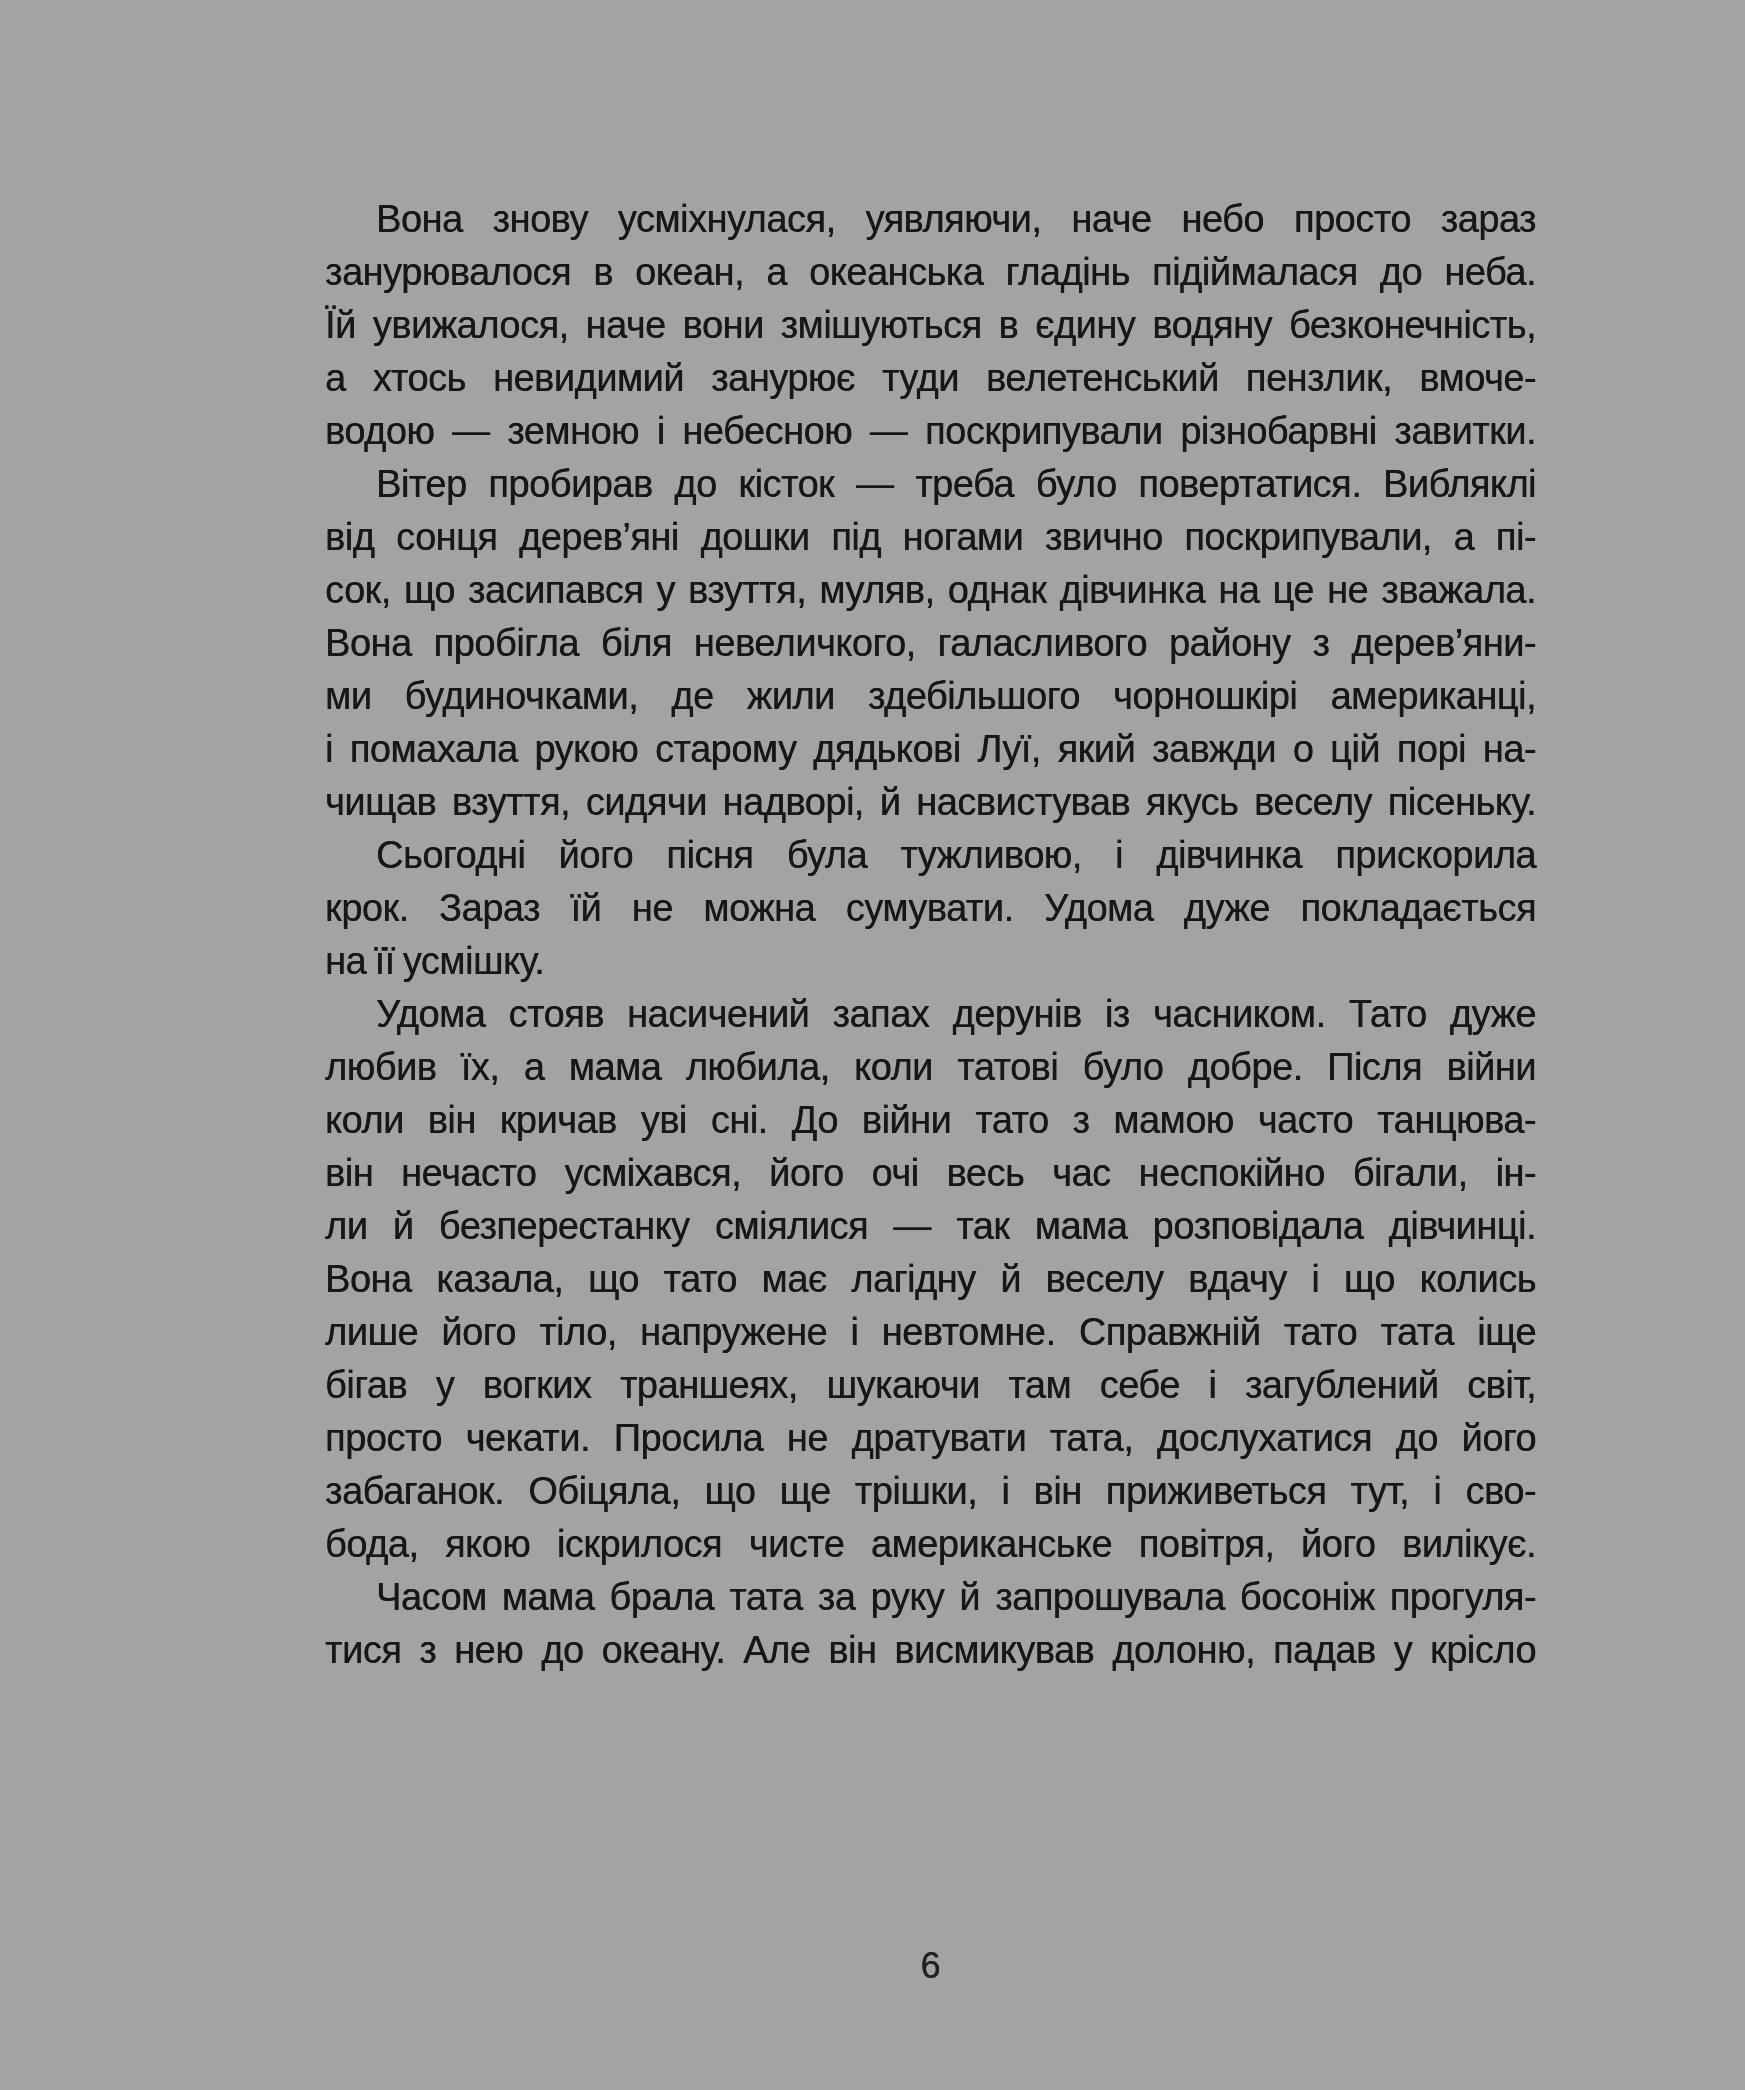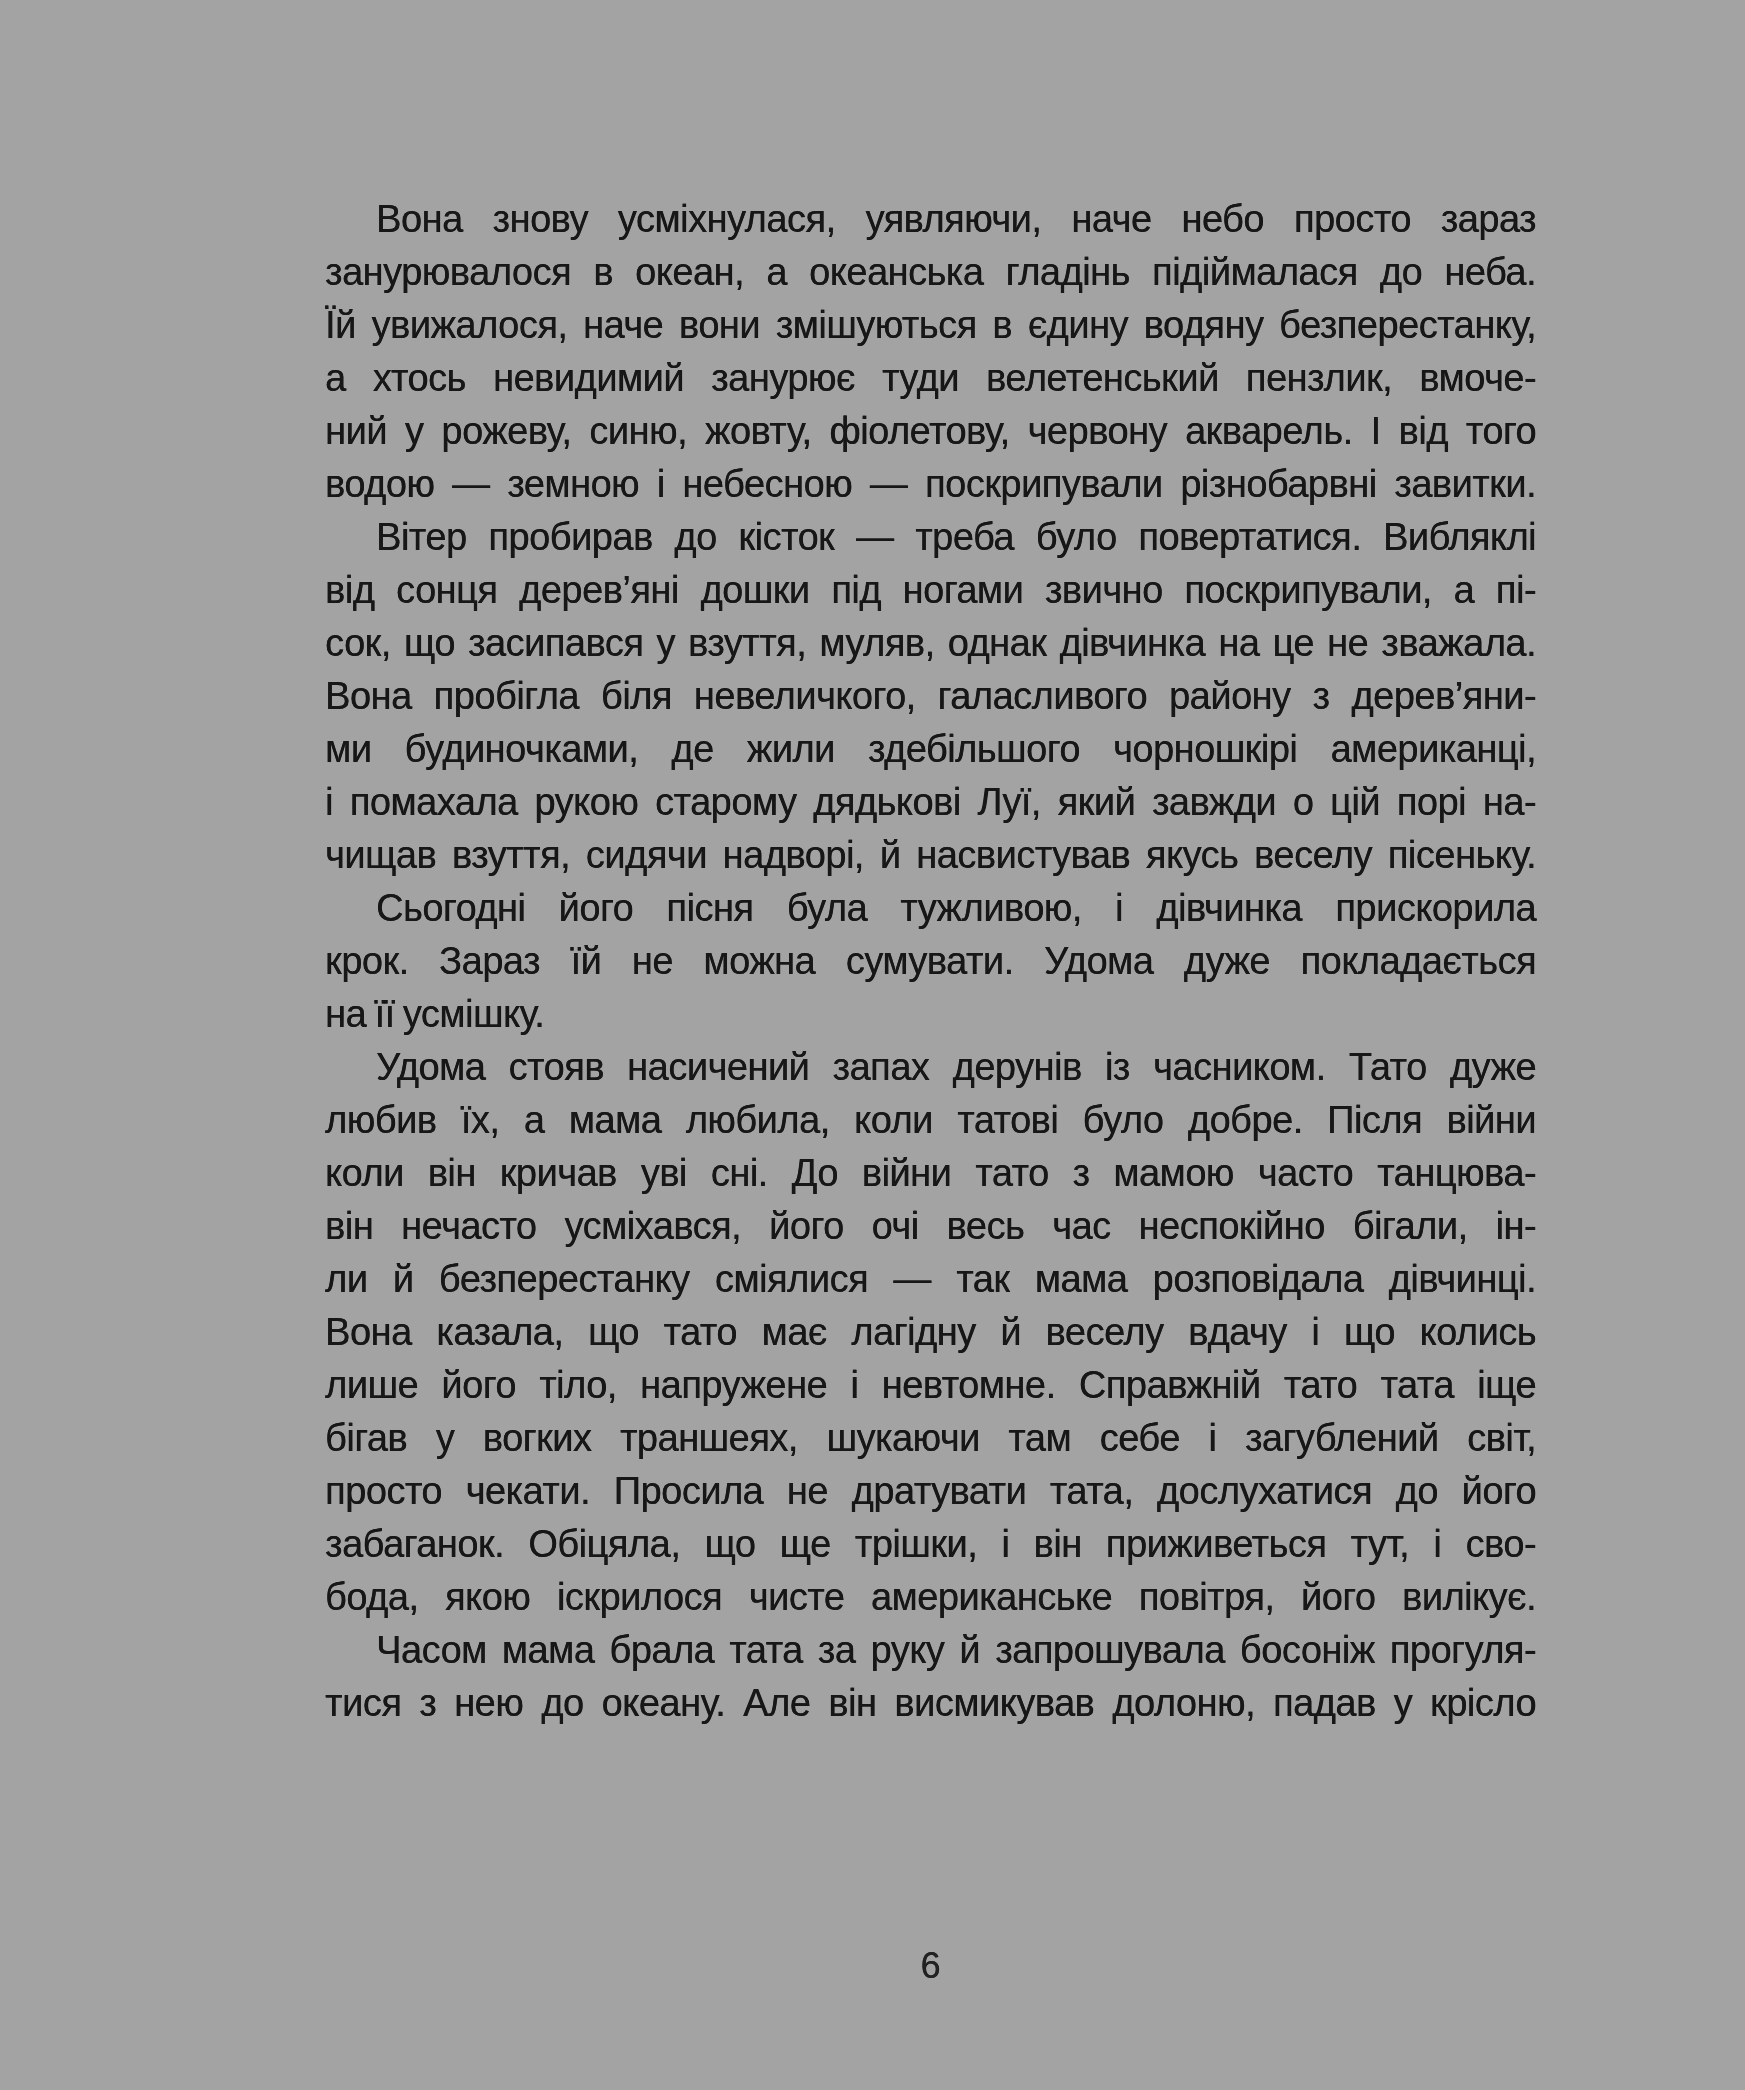--- a/index.html
+++ b/index.html
@@ -51,23 +51,22 @@
     text-shadow: 0.3px 0 0 currentColor;
   }
 </style>
 </head>
 <body>
 
 <div class="page">
   <div class="text-block">
     <div class="line indent">Вона знову усміхнулася, уявляючи, наче небо просто зараз</div>
     <div class="line">занурювалося в океан, а океанська гладінь підіймалася до неба.</div>
-    <div class="line">Їй увижалося, наче вони змішуються в єдину водяну безперестанку,</div>
+    <div class="line">Їй увижалося, наче вони змішуються в єдину водяну безконечність,</div>
     <div class="line">а хтось невидимий занурює туди велетенський пензлик, вмоче-</div>
-    <div class="line">ний у рожеву, синю, жовту, фіолетову, червону акварель. І від того</div>
     <div class="line">водою — земною і небесною — поскрипували різнобарвні завитки.</div>
     <div class="line indent">Вітер пробирав до кісток — треба було повертатися. Вибляклі</div>
     <div class="line">від сонця дерев’яні дошки під ногами звично поскрипували, а пі-</div>
     <div class="line">сок, що засипався у взуття, муляв, однак дівчинка на це не зважала.</div>
     <div class="line">Вона пробігла біля невеличкого, галасливого району з дерев’яни-</div>
     <div class="line">ми будиночками, де жили здебільшого чорношкірі американці,</div>
     <div class="line">і помахала рукою старому дядькові Луї, який завжди о цій порі на-</div>
     <div class="line">чищав взуття, сидячи надворі, й насвистував якусь веселу пісеньку.</div>
     <div class="line indent">Сьогодні його пісня була тужливою, і дівчинка прискорила</div>
     <div class="line">крок. Зараз їй не можна сумувати. Удома дуже покладається</div>

